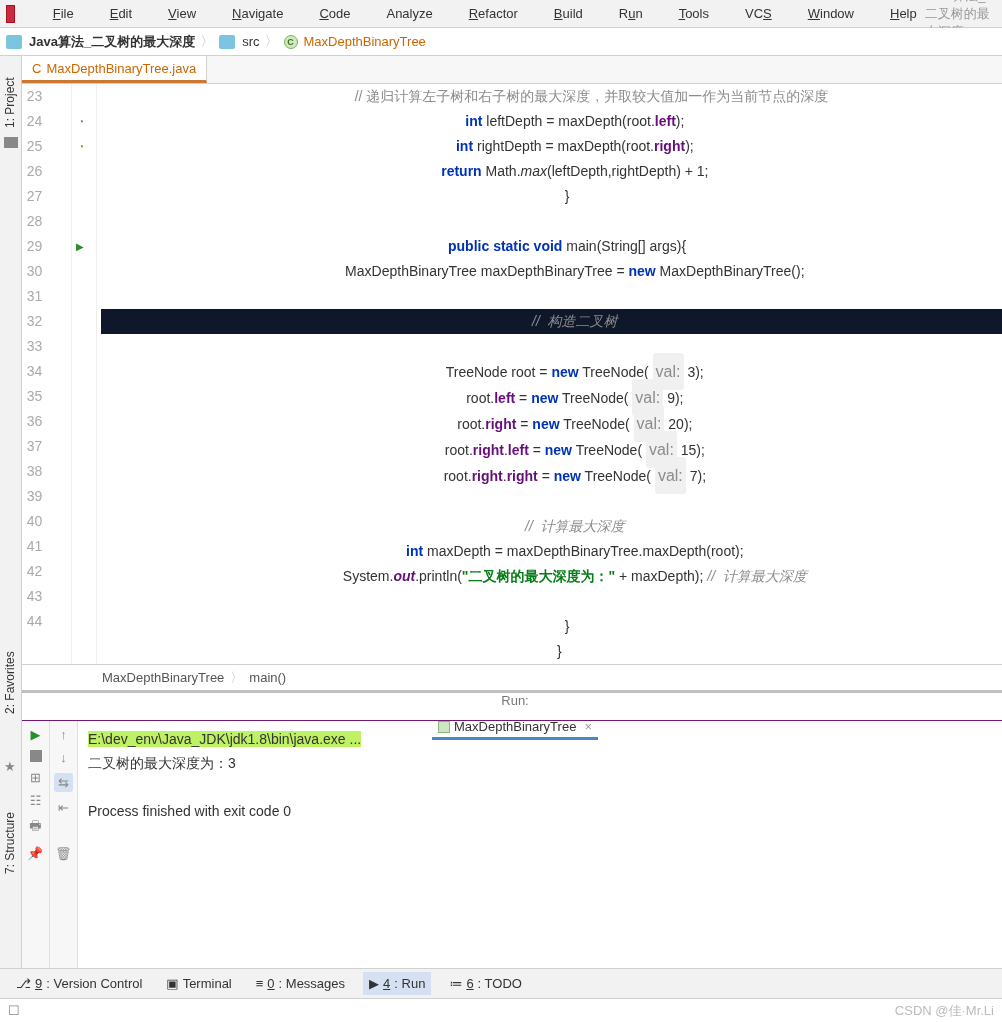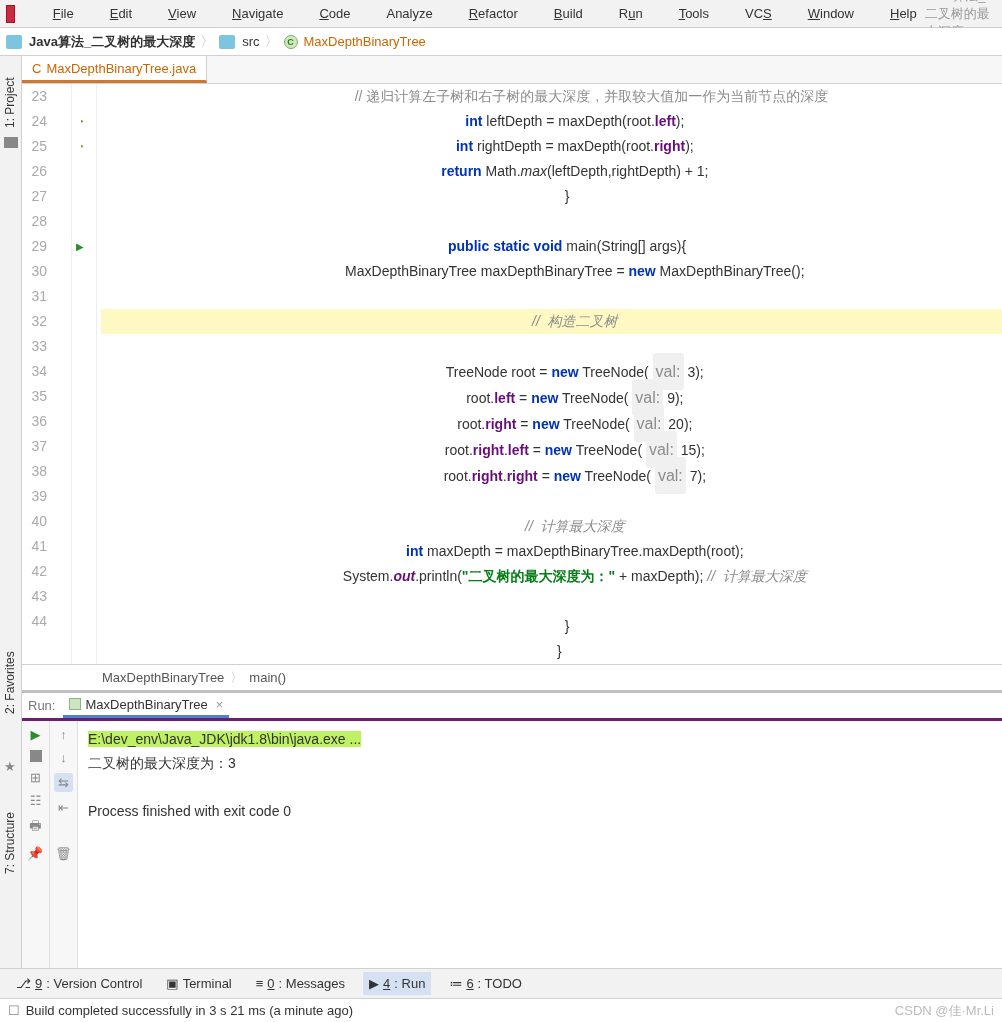--- a/index.html
+++ b/index.html
@@ -19,35 +19,35 @@
 .left-bar .proj-label { position:absolute; top:72px; left:3px; transform:rotate(-90deg); transform-origin:left top; white-space:nowrap; font-size:12px; }
 .left-bar .fav-label { position:absolute; bottom:240px; left:3px; transform:rotate(-90deg); transform-origin:left top; white-space:nowrap; font-size:12px; }
 .left-bar .str-label { position:absolute; bottom:80px; left:3px; transform:rotate(-90deg); transform-origin:left top; white-space:nowrap; font-size:12px; }
 .left-bar .star { position:absolute; bottom:194px; left:4px; color:#888;}
 .left-bar .folder-ico { position:absolute; top:81px; left:4px; width:14px; height:11px; background:#888;}
 .editor-area { flex:1; display:flex; flex-direction:column; min-height:0; }
 .tabs { display:flex; height:28px; border-bottom:1px solid #d0d0d0; background:#f7f7f7; }
 .tabs .tab { display:flex; align-items:center; padding:0 10px; border-right:1px solid #d0d0d0; background:#fff; border-bottom:3px solid #cc7832; }
 .tabs .tab span { color:#cc6600; }
 .code-area { flex:0 0 auto; display:flex; font-family:"JetBrains Mono","Consolas",monospace; font-size:14px; line-height:25px; background:#fff; }
-.gutter { width:50px; text-align:right; padding-right:24px; color:#aaa; border-right:1px solid #eee; user-select:none; background:#fff;}
+.gutter { width:50px; text-align:center; padding-right:24px; color:#aaa; border-right:1px solid #eee; user-select:none; background:#fff;}
 .gutter2 { width:25px; border-right:1px solid #eee; background:#fff; position:relative;}
 .gutter2 .g-mark { color:#6a9e3e; position:absolute; font-size:10px;}
 .code { flex:1; white-space:pre; padding-left:4px; overflow:hidden;text-align:center;}
 .kw { color:#0033b3; font-weight:bold;}
 .field { color:#660e7a; font-weight:bold;}
 .static-method { font-style:italic;}
 .str { color:#067d17; font-weight:bold;}
 .cmt { color:#8c8c8c; font-style:italic;}
 .hint { color:#8c8c8c; background:#f0f0f0; padding:10px 3px; border-radius:3px; font-size:16px;}
-.hl-line { background:#fef9c3; display:block; width:100%;}
+.hl-line { background:#0f172a; display:block; width:100%;}
 .breadcrumb-bar { height:26px; border-top:1px solid #d0d0d0; display:flex; align-items:center; padding-left:80px; gap:6px; color:#555; font-size:13px; background:#fff;}
 .breadcrumb-bar .chev { color:#c0c0c0;}
 .run-panel { flex:1; border-top:3px solid #c0c0c0; display:flex; flex-direction:column; background:#fff;}
-.run-header { height:28px; display:flex; align-items:center; border-bottom:3px solid #701a75; padding-left:6px; gap:8px;}
+.run-header { height:28px; display:flex; align-items:center; border-bottom:1px solid #701a75; padding-left:6px; gap:8px;flex-direction:column;}
 .run-header .run-label { color:#777;}
 .run-header .run-tab { display:flex; align-items:center; gap:4px; border-bottom:3px solid #4a86c7; padding:3px 6px;}
 .run-header .run-tab .sq { width:12px;height:12px;background:#cde5c3;border:1px solid #8cb87b;}
 .run-header .run-tab .x { color:#999; margin-left:4px;}
 .run-body { flex:1; display:flex;}
 .run-side { width:28px; background:#f7f7f7; border-right:1px solid #e0e0e0; display:flex; flex-direction:column; align-items:center; gap:8px; padding-top:6px;}
 .run-side .play { color:#2a8f2a;}
 .run-side .stop { width:12px;height:12px; background:#888;}
 .run-side2 { width:28px; background:#f7f7f7; border-right:1px solid #e0e0e0; display:flex; flex-direction:column; align-items:center; gap:8px; padding-top:6px; color:#888;}
 .run-side2 .active { background:#d5e1f2; border-radius:3px; padding:2px 4px; }
@@ -207,15 +207,14 @@
 <div class="bottom-bar">
   <div class="bb-item">⎇ <u>9</u>: Version Control</div>
   <div class="bb-item">▣ <span>Terminal</span></div>
   <div class="bb-item">≡ <u>0</u>: Messages</div>
   <div class="bb-item active">▶ <u>4</u>: Run</div>
   <div class="bb-item">≔ <u>6</u>: TODO</div>
 </div>
 
 <div class="status-bar">
   <span style="margin-right:6px;color:#888">☐</span>
-  <span>Build completed successfully in 3 s 21 ms (a minute ago)</span>
   <span class="right">CSDN @佳·Mr.Li</span>
 </div>
 
 </body></html>

